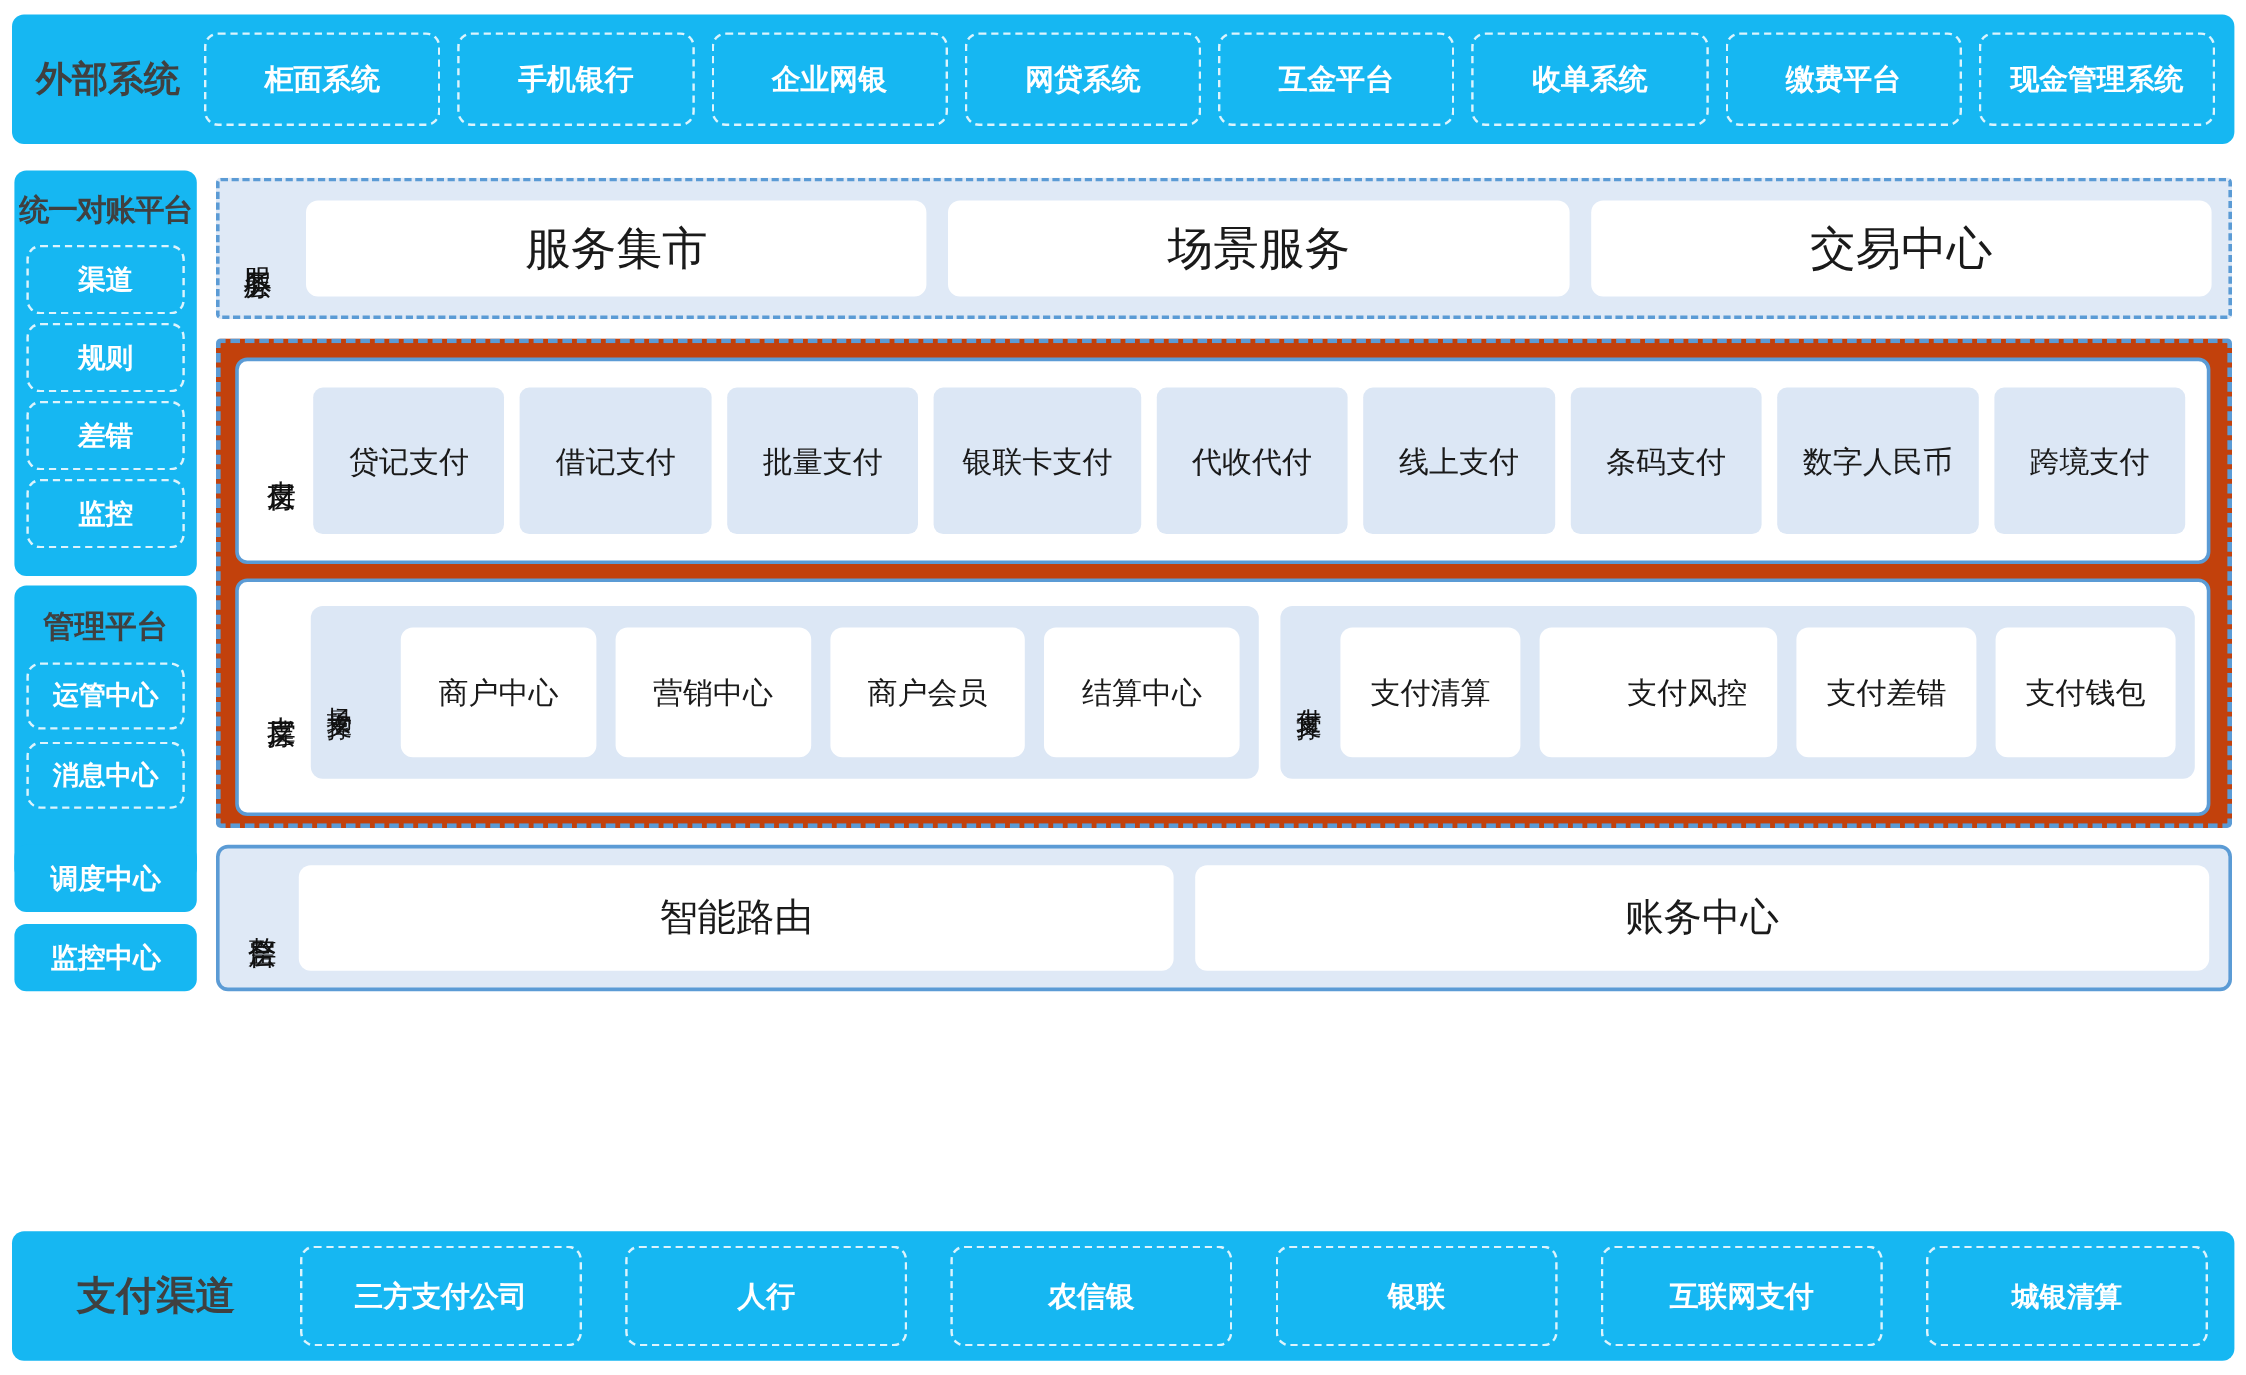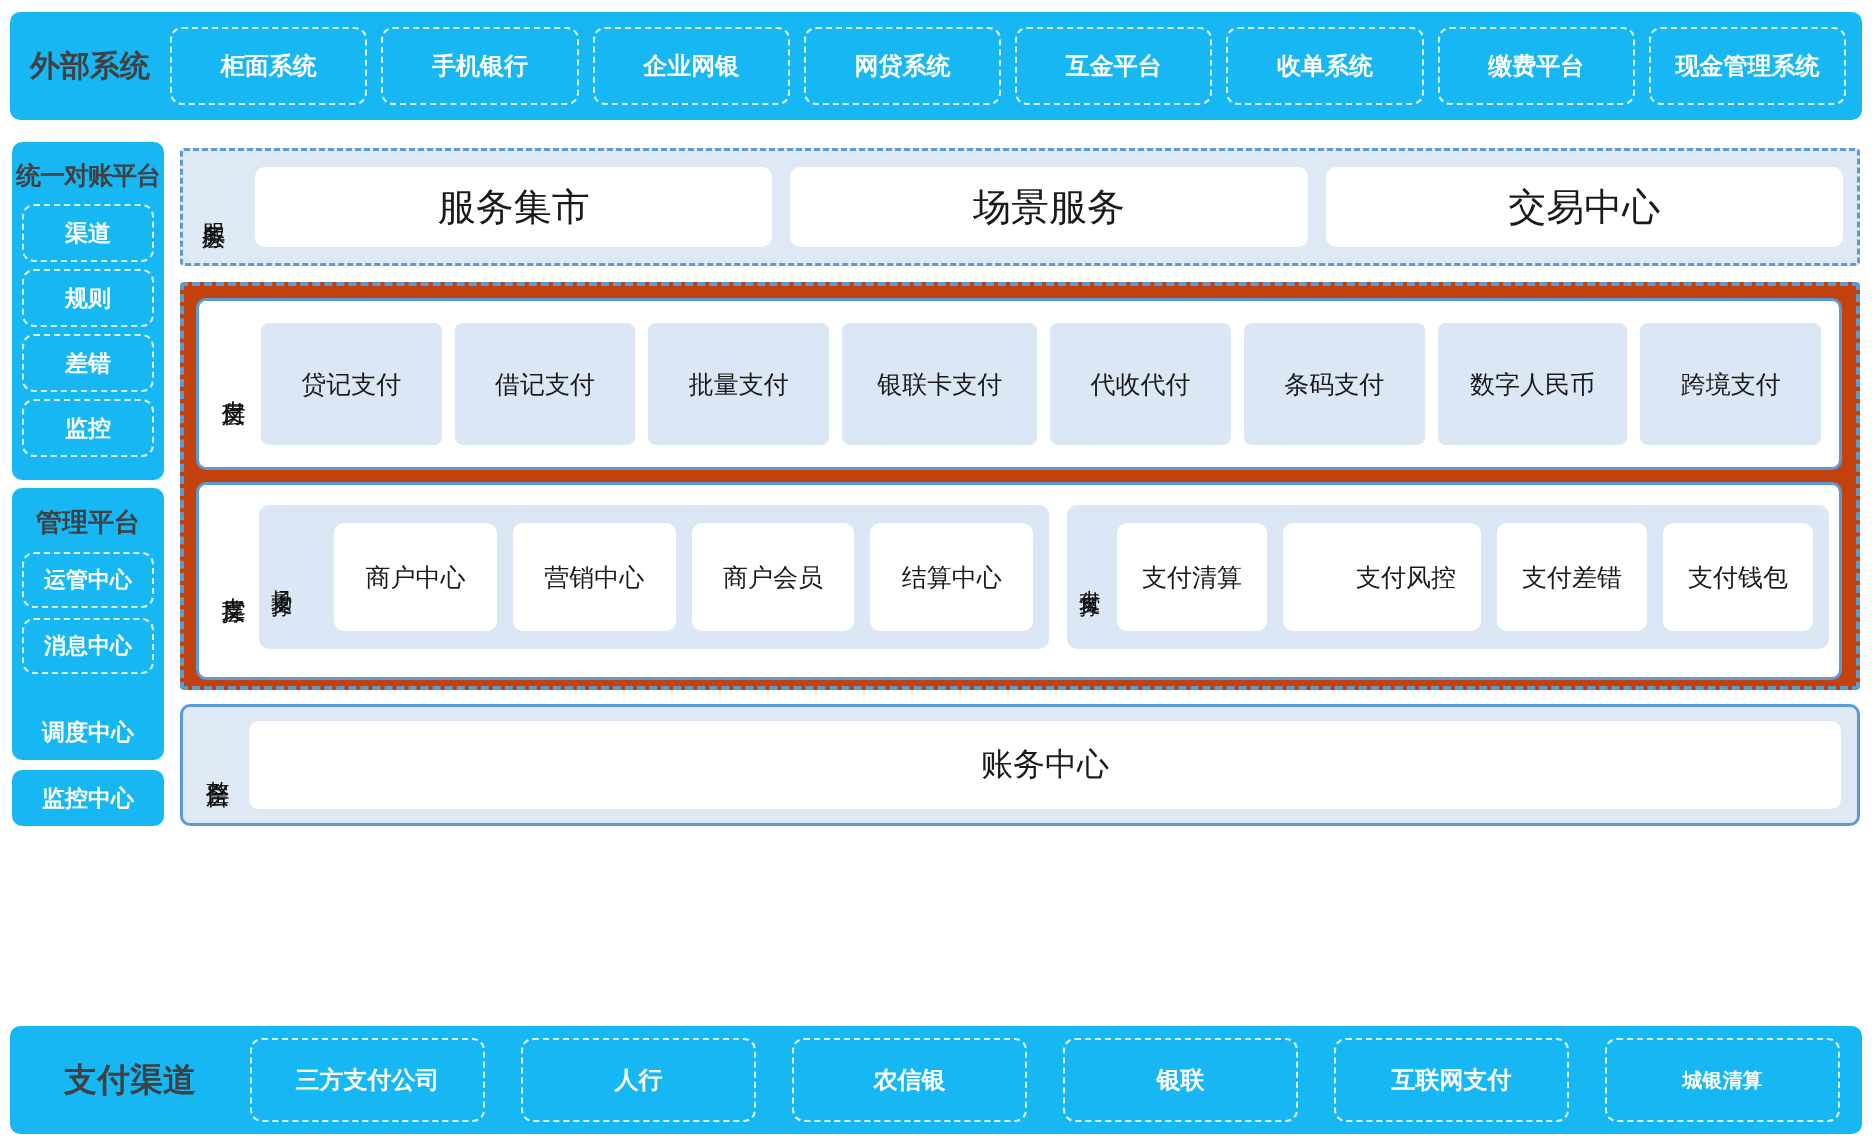--- a/index.html
+++ b/index.html
@@ -140,20 +140,21 @@
   <div class="abs dashdot-box" style="left:180px;top:282px;width:1680px;height:408px;border-style:dashed;border-width:4px;">
 
     <div class="abs solid-box" style="left:12px;top:12px;width:1646px;height:172px;">
       <div class="abs vert layer-label" style="left:22px;top:50%;transform:translateY(-50%);font-size:24px;">支付层</div>
       <div class="abs" style="left:62px;top:22px;right:18px;bottom:22px;display:flex;gap:13px;">
         <div class="blue-card" style="flex:1;font-size:25px;">贷记支付</div>
         <div class="blue-card" style="flex:1;font-size:25px;">借记支付</div>
         <div class="blue-card" style="flex:1;font-size:25px;">批量支付</div>
         <div class="blue-card" style="flex:1.08;font-size:25px;">银联卡支付</div>
         <div class="blue-card" style="flex:1;font-size:25px;">代收代付</div>
+        <div class="blue-card" style="flex:1;font-size:25px;">线上支付</div>
         <div class="blue-card" style="flex:1;font-size:25px;">条码支付</div>
         <div class="blue-card" style="flex:1.05;font-size:25px;">数字人民币</div>
         <div class="blue-card" style="flex:1;font-size:25px;">跨境支付</div>
       </div>
     </div>
 
     <div class="abs solid-box" style="left:12px;top:196px;width:1646px;height:198px;">
       <div class="abs vert layer-label" style="left:22px;top:50%;transform:translateY(-50%);font-size:24px;">支撑层</div>
 
       <div class="abs group-band" style="left:60px;top:20px;width:790px;height:144px;gap:25px;">
@@ -174,29 +175,30 @@
           <div class="white-card" style="flex:1;height:108px;font-size:25px;">支付差错</div>
           <div class="white-card" style="flex:1;height:108px;font-size:25px;">支付钱包</div>
         </div>
       </div>
     </div>
   </div>
 
   <div class="abs solid-box" style="left:180px;top:704px;width:1680px;height:122px;background:#dfe9f6;">
     <div class="abs vert layer-label" style="left:22px;top:50%;transform:translateY(-50%);font-size:24px;">整合层</div>
     <div class="abs" style="left:66px;top:14px;right:16px;bottom:14px;display:flex;gap:18px;">
+      <div class="white-card" style="flex:1;font-size:32px;">智能路由</div>
       <div class="white-card" style="flex:1.16;font-size:32px;">账务中心</div>
     </div>
   </div>
 
   <div class="abs cyan-bar" style="left:10px;top:1026px;width:1852px;height:108px;">
     <div class="cyan-title" style="width:240px;text-align:center;font-size:33px;flex:none;">支付渠道</div>
     <div style="display:flex;flex:1;gap:36px;padding:0 22px 0 0;">
       <div class="dash-chip" style="flex:1;height:84px;font-size:24px;">三方支付公司</div>
       <div class="dash-chip" style="flex:1;height:84px;font-size:24px;">人行</div>
       <div class="dash-chip" style="flex:1;height:84px;font-size:24px;">农信银</div>
       <div class="dash-chip" style="flex:1;height:84px;font-size:24px;">银联</div>
       <div class="dash-chip" style="flex:1;height:84px;font-size:24px;">互联网支付</div>
-      <div class="dash-chip" style="flex:1;height:84px;font-size:20px;">城银清算</div>
+      <div class="dash-chip" style="flex:1;height:84px;font-size:23px;">城银清算</div>
     </div>
   </div>
 
 </div>
 
 </body></html>

